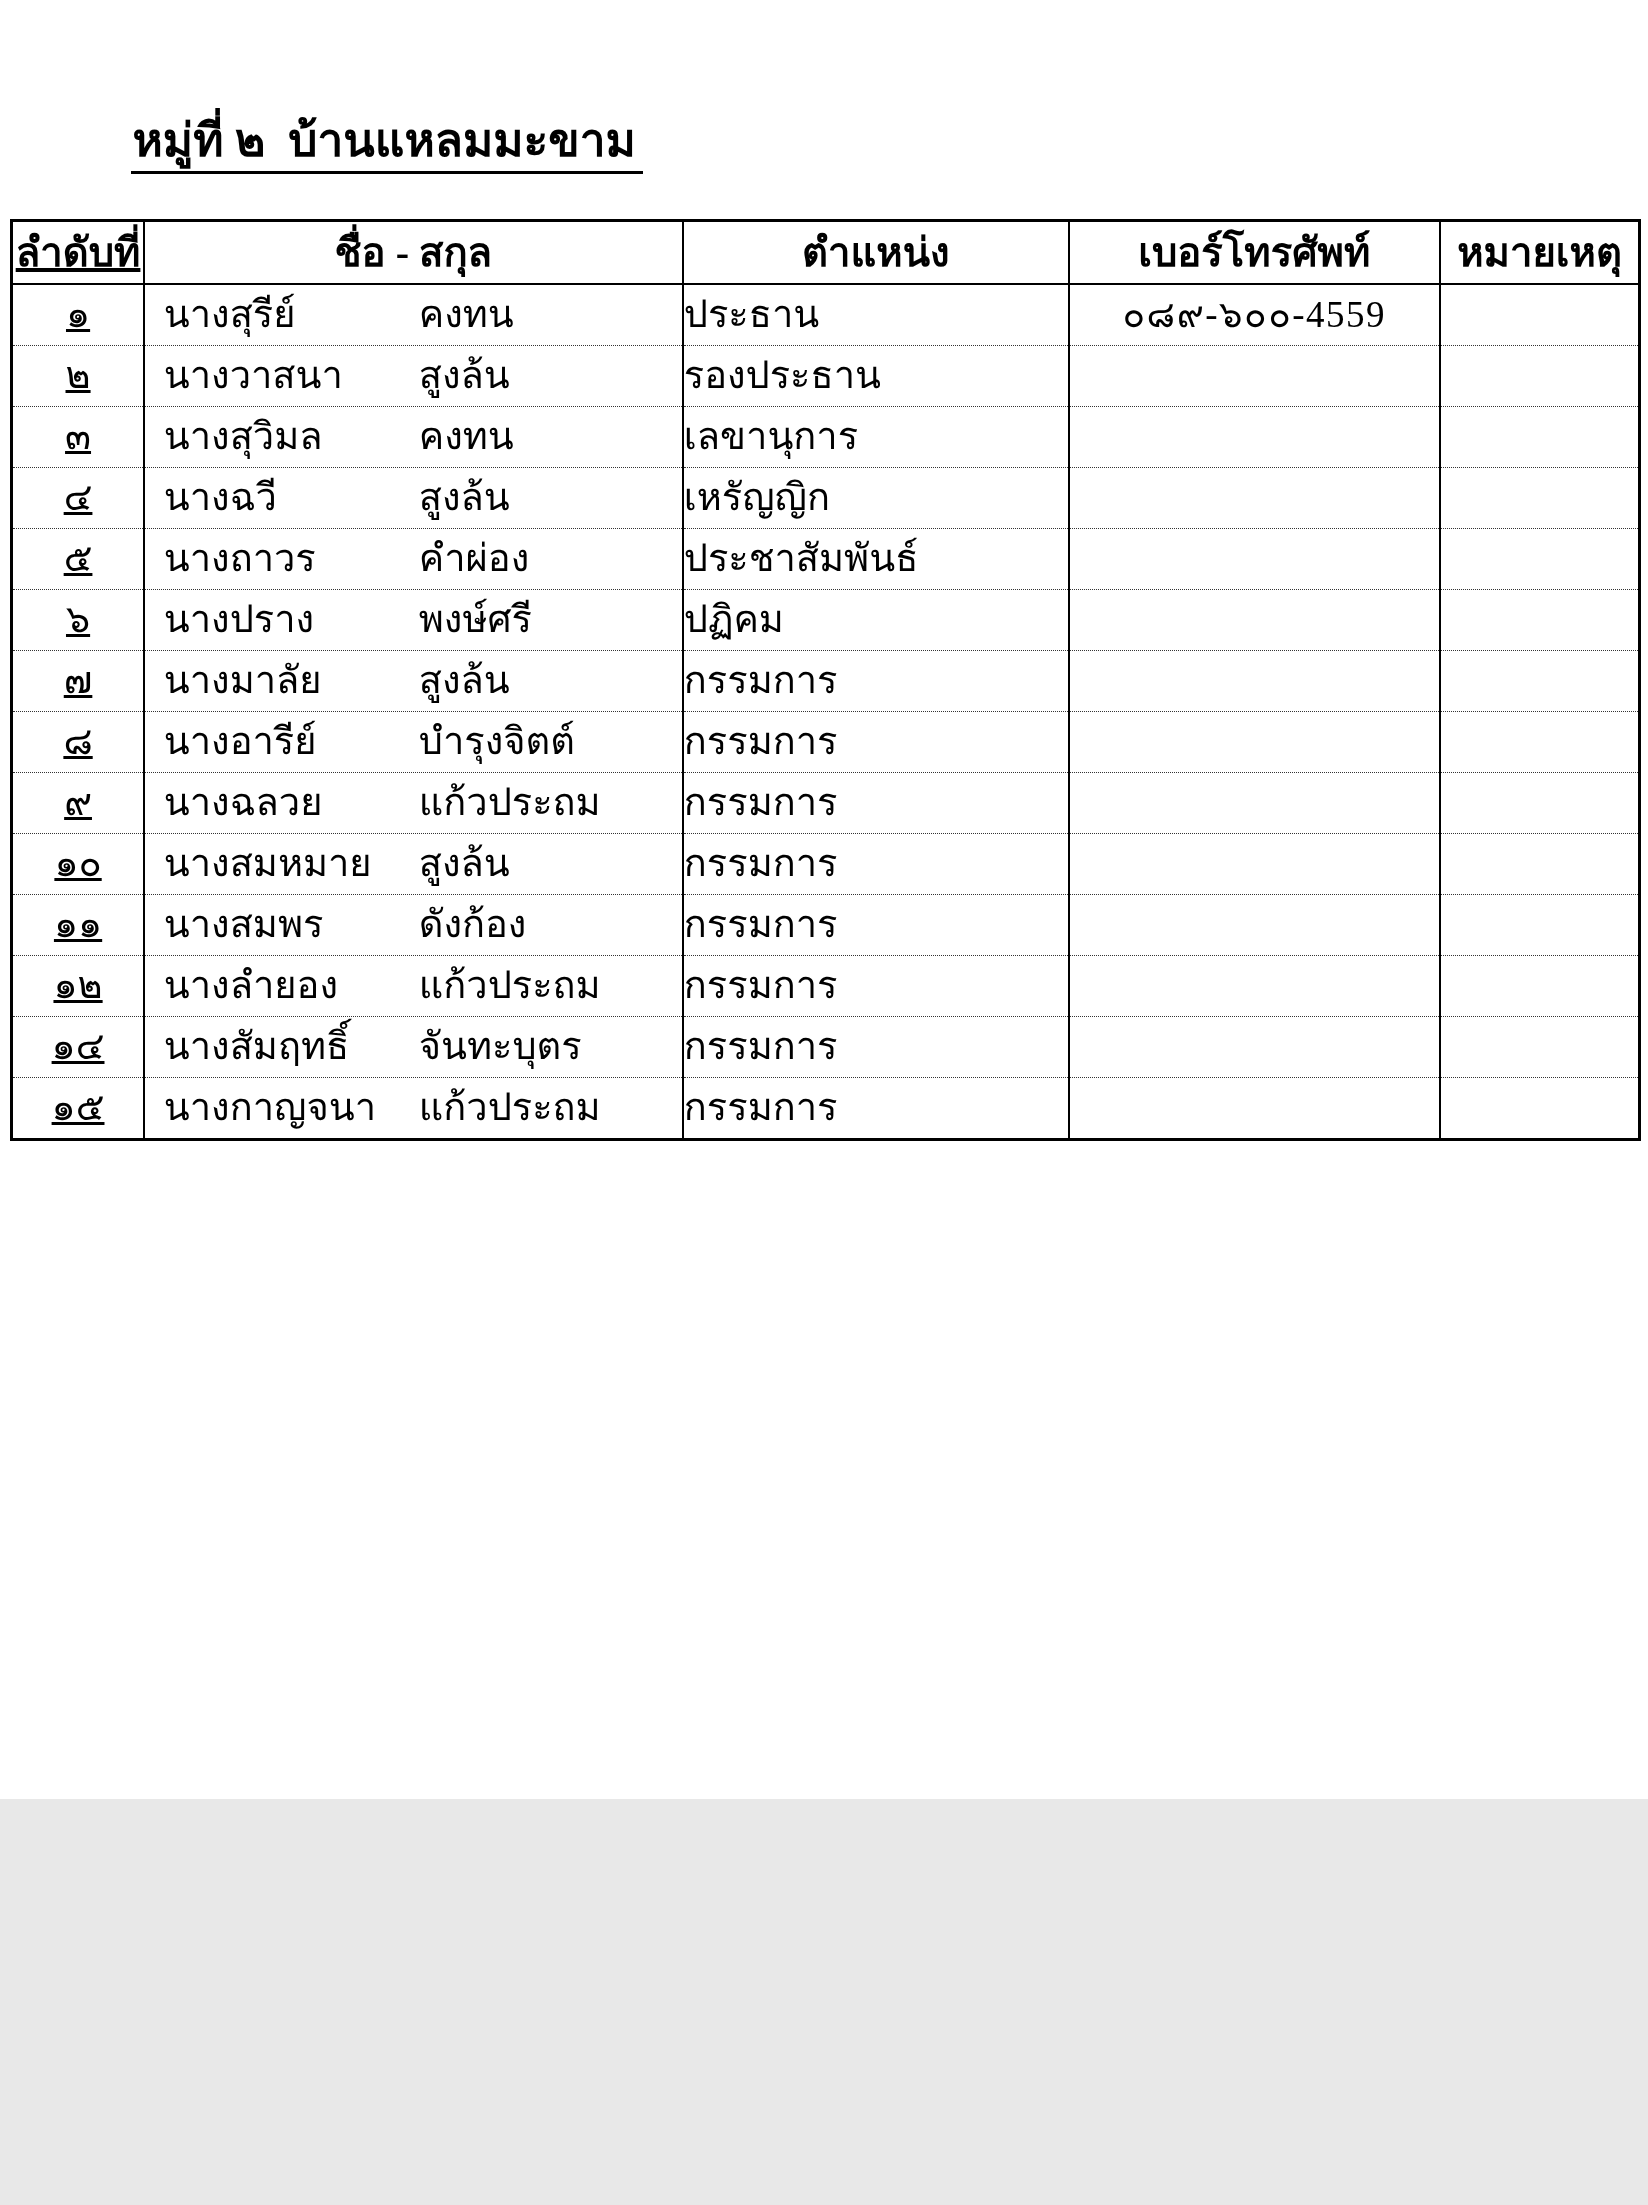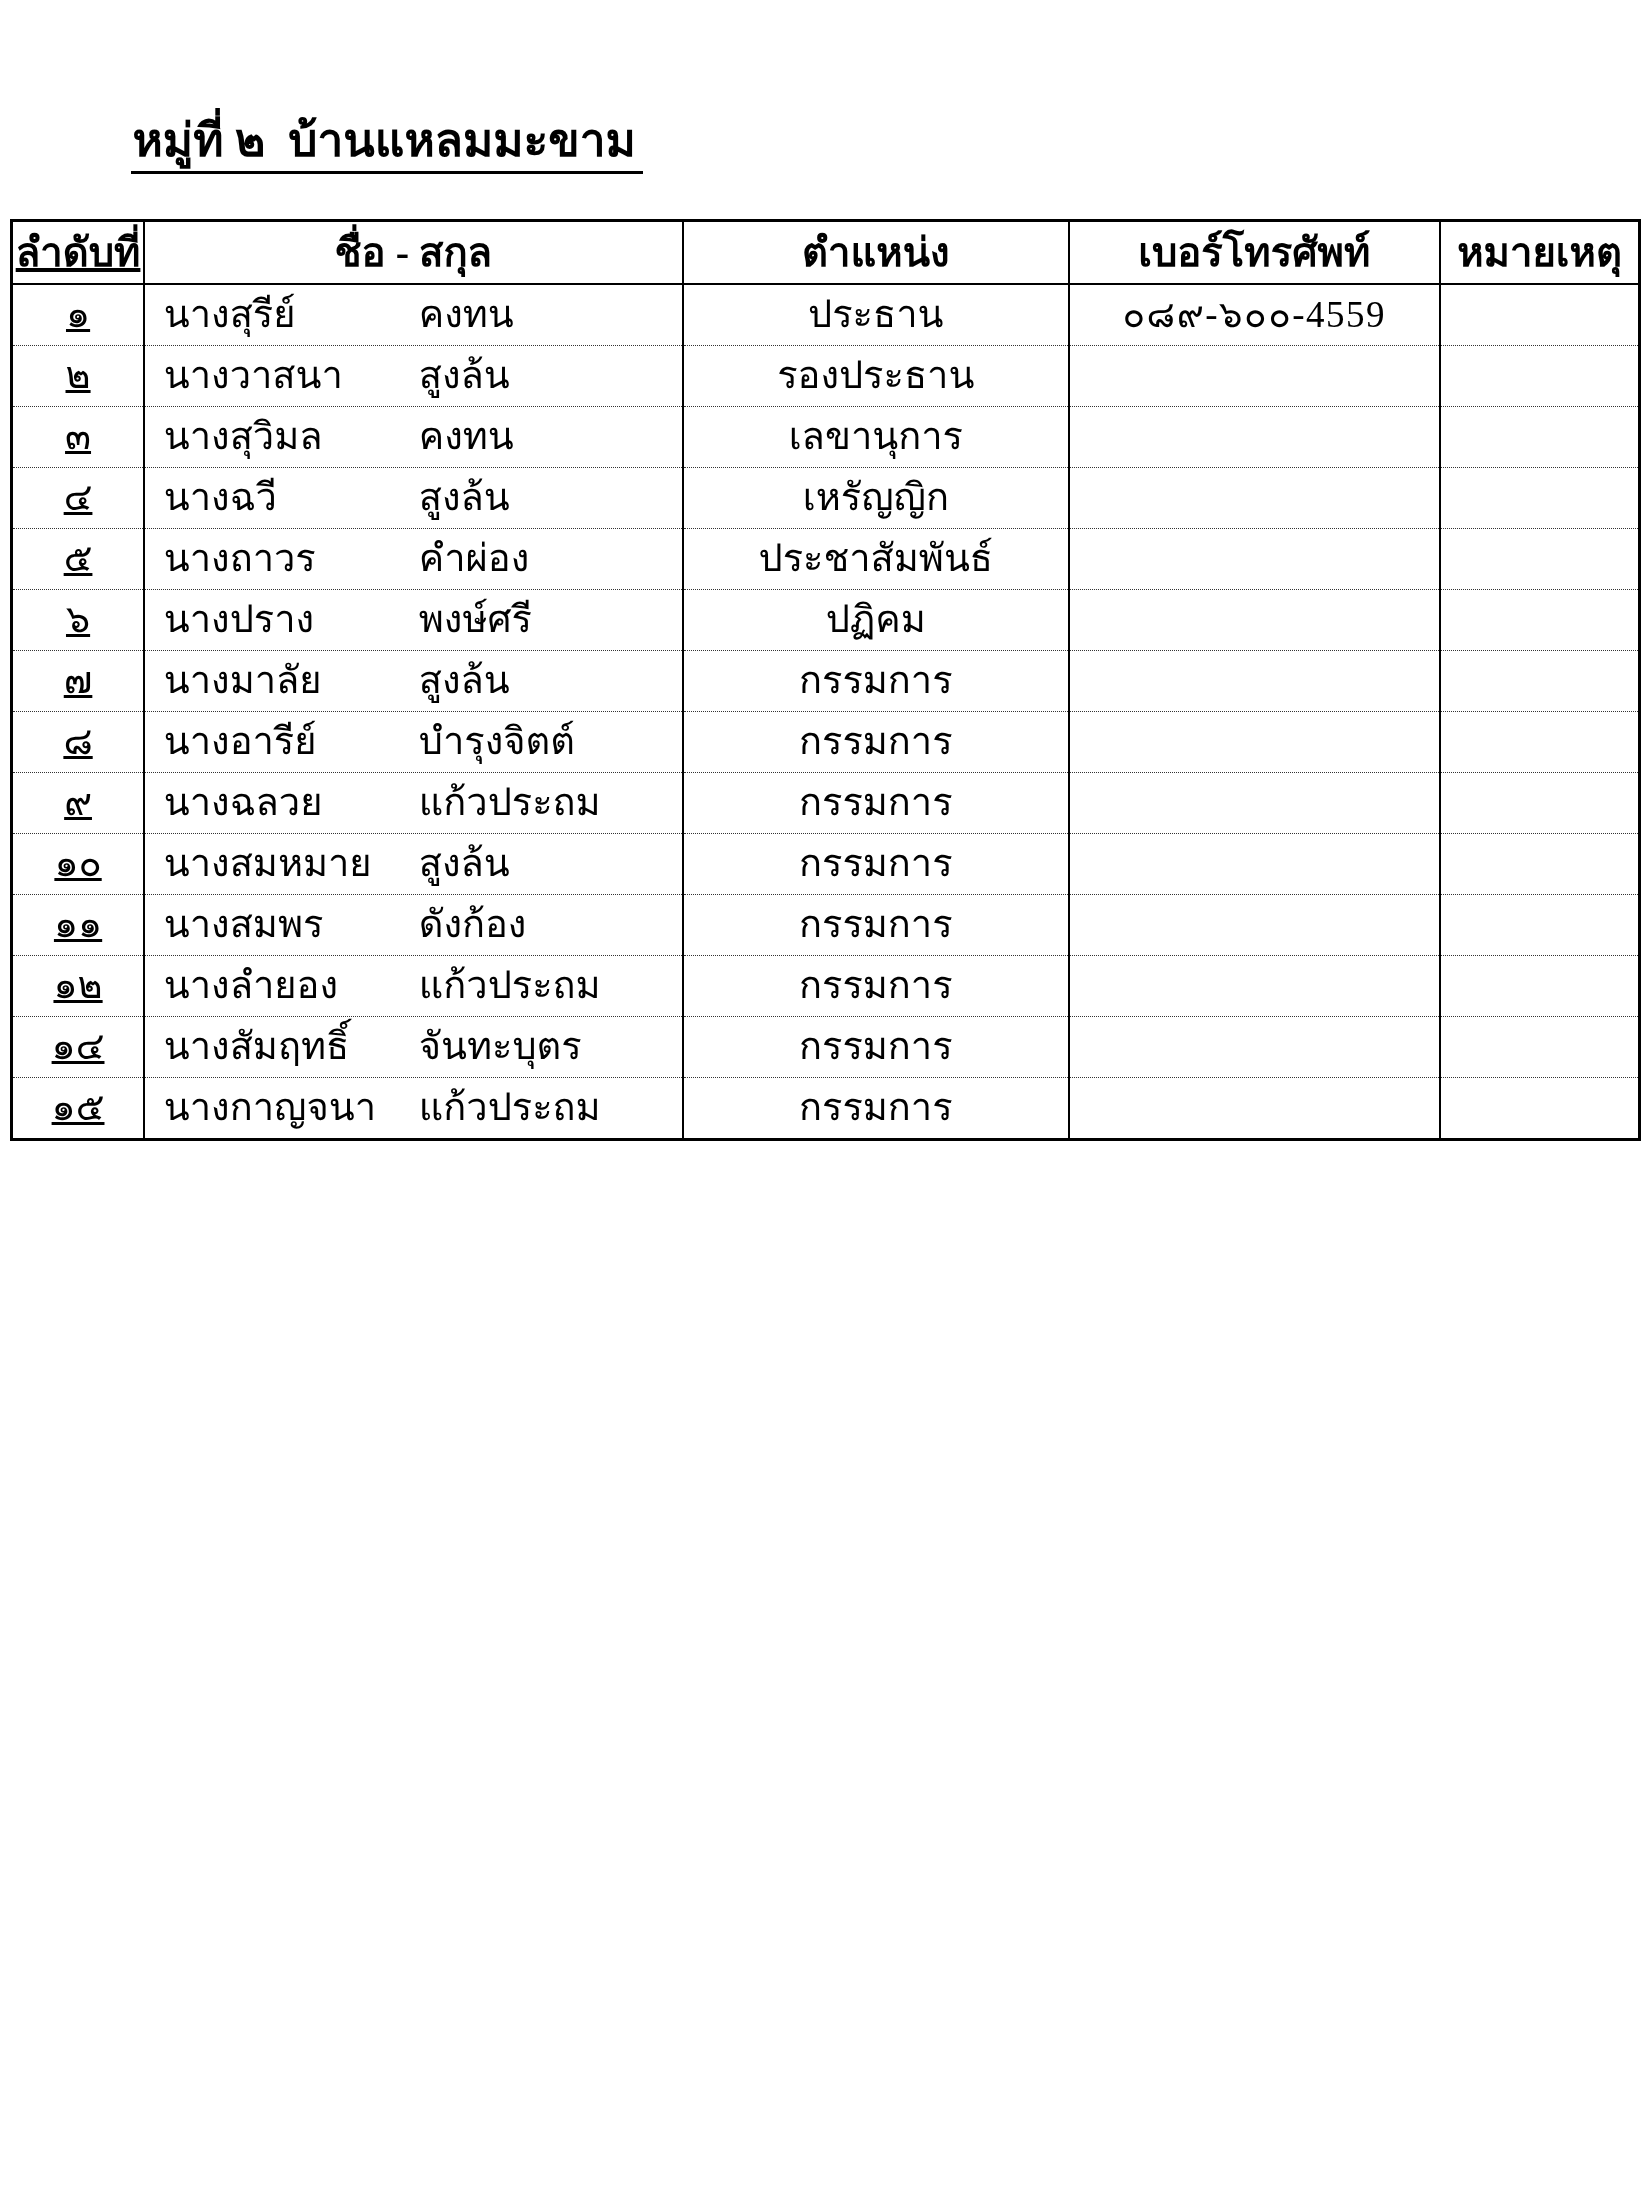--- a/index.html
+++ b/index.html
@@ -3,21 +3,21 @@
 <meta charset="utf-8">
 <style>
   html, body {
     margin: 0;
     padding: 0;
     background: #e8e8e8;
   }
   .page {
     position: relative;
     width: 1648px;
-    height: 2205px;
+    height: 1799px;
     margin: 0 auto;
     background: #ffffff;
     color: #000000;
     font-family: "Liberation Serif", "DejaVu Serif", serif;
   }
   .doc-title {
     position: absolute;
     left: 131px;
     top: 112px;
     font-size: 46px;
@@ -61,21 +61,21 @@
   tbody td {
     height: 60px;
     font-size: 38px;
     border-bottom: 1.5px dotted #333;
     padding: 0;
   }
   tbody tr:last-child td { border-bottom: none; }
 
   td.c-no    { text-align: center; }
   td.c-name  { text-align: left; padding-left: 19px; }
-  td.c-pos   { text-align: center; }
+  td.c-pos   { text-align: left; }
   td.c-phone { text-align: center; font-size: 37px; letter-spacing: 1.5px; }
   td.c-note  { text-align: center; }
 
   .fname {
     display: inline-block;
     width: 255px;
     vertical-align: baseline;
   }
   .lname {
     display: inline-block;

